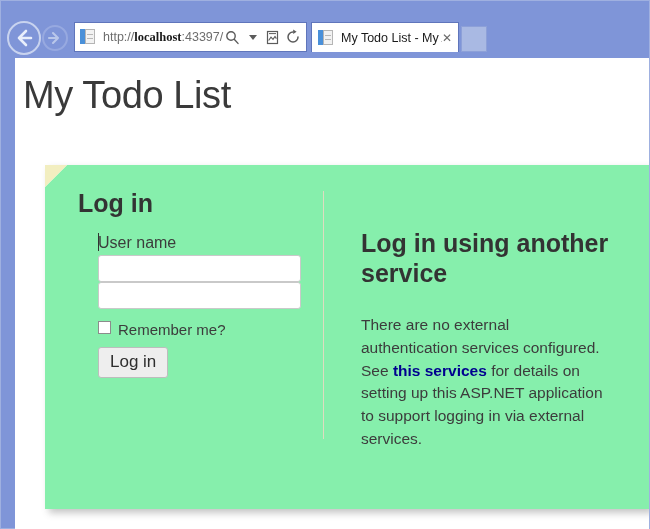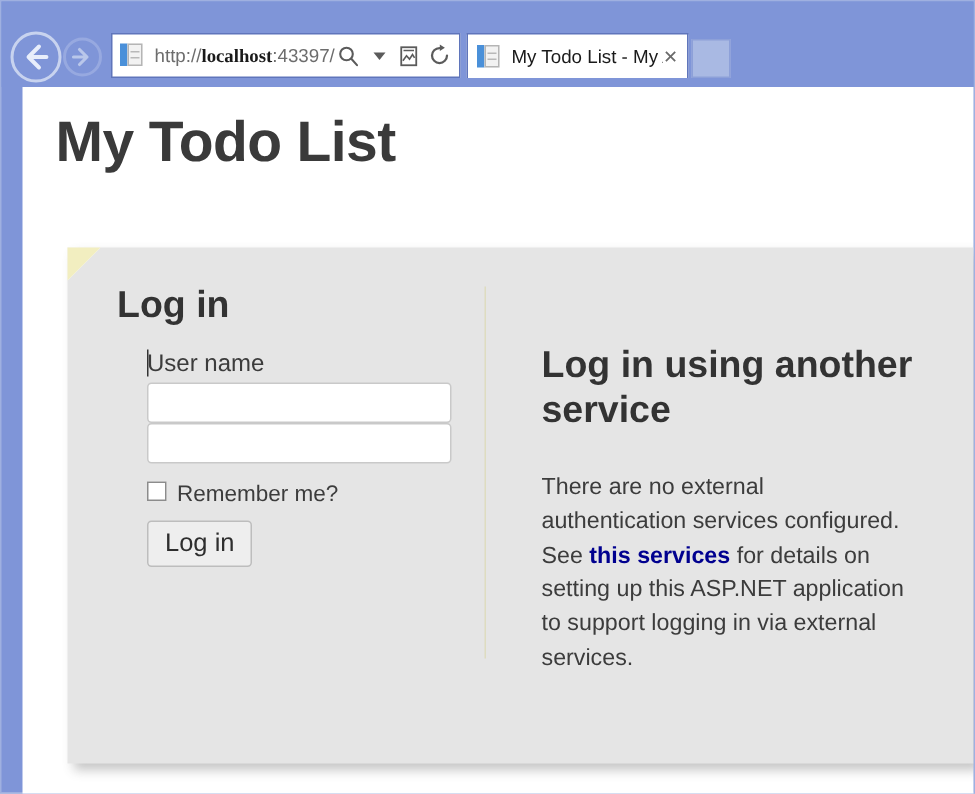--- a/index.html
+++ b/index.html
@@ -173,34 +173,34 @@
   #page-viewport {
     position: absolute;
     left: 14px; top: 57px;
     width: 634px;
     height: 471px;
     background: #ffffff;
     overflow: hidden;
   }
   #page-title {
     position: absolute;
-    left: 22px; top: 16px;
+    left: 8px; top: 16px;
     font-size: 38px;
-    font-weight: bold;
+    font-weight: normal;
     color: #3a3a3a;
     letter-spacing: -0.4px;
   }
 
   
   #login-panel {
     position: absolute;
     left: 30px; top: 107px;
     width: 604px;
     height: 344px;
-    background: #e5e5e5;
+    background: #86efac;
     box-shadow: 4px 4px 7px rgba(80,80,80,0.33);
   }
   #panel-fold {
     position: absolute;
     left: 0; top: 0;
     width: 0; height: 0;
     border-left: 22px solid #ffffff;
     border-bottom: 22px solid transparent;
   }
   #panel-fold-tri {

